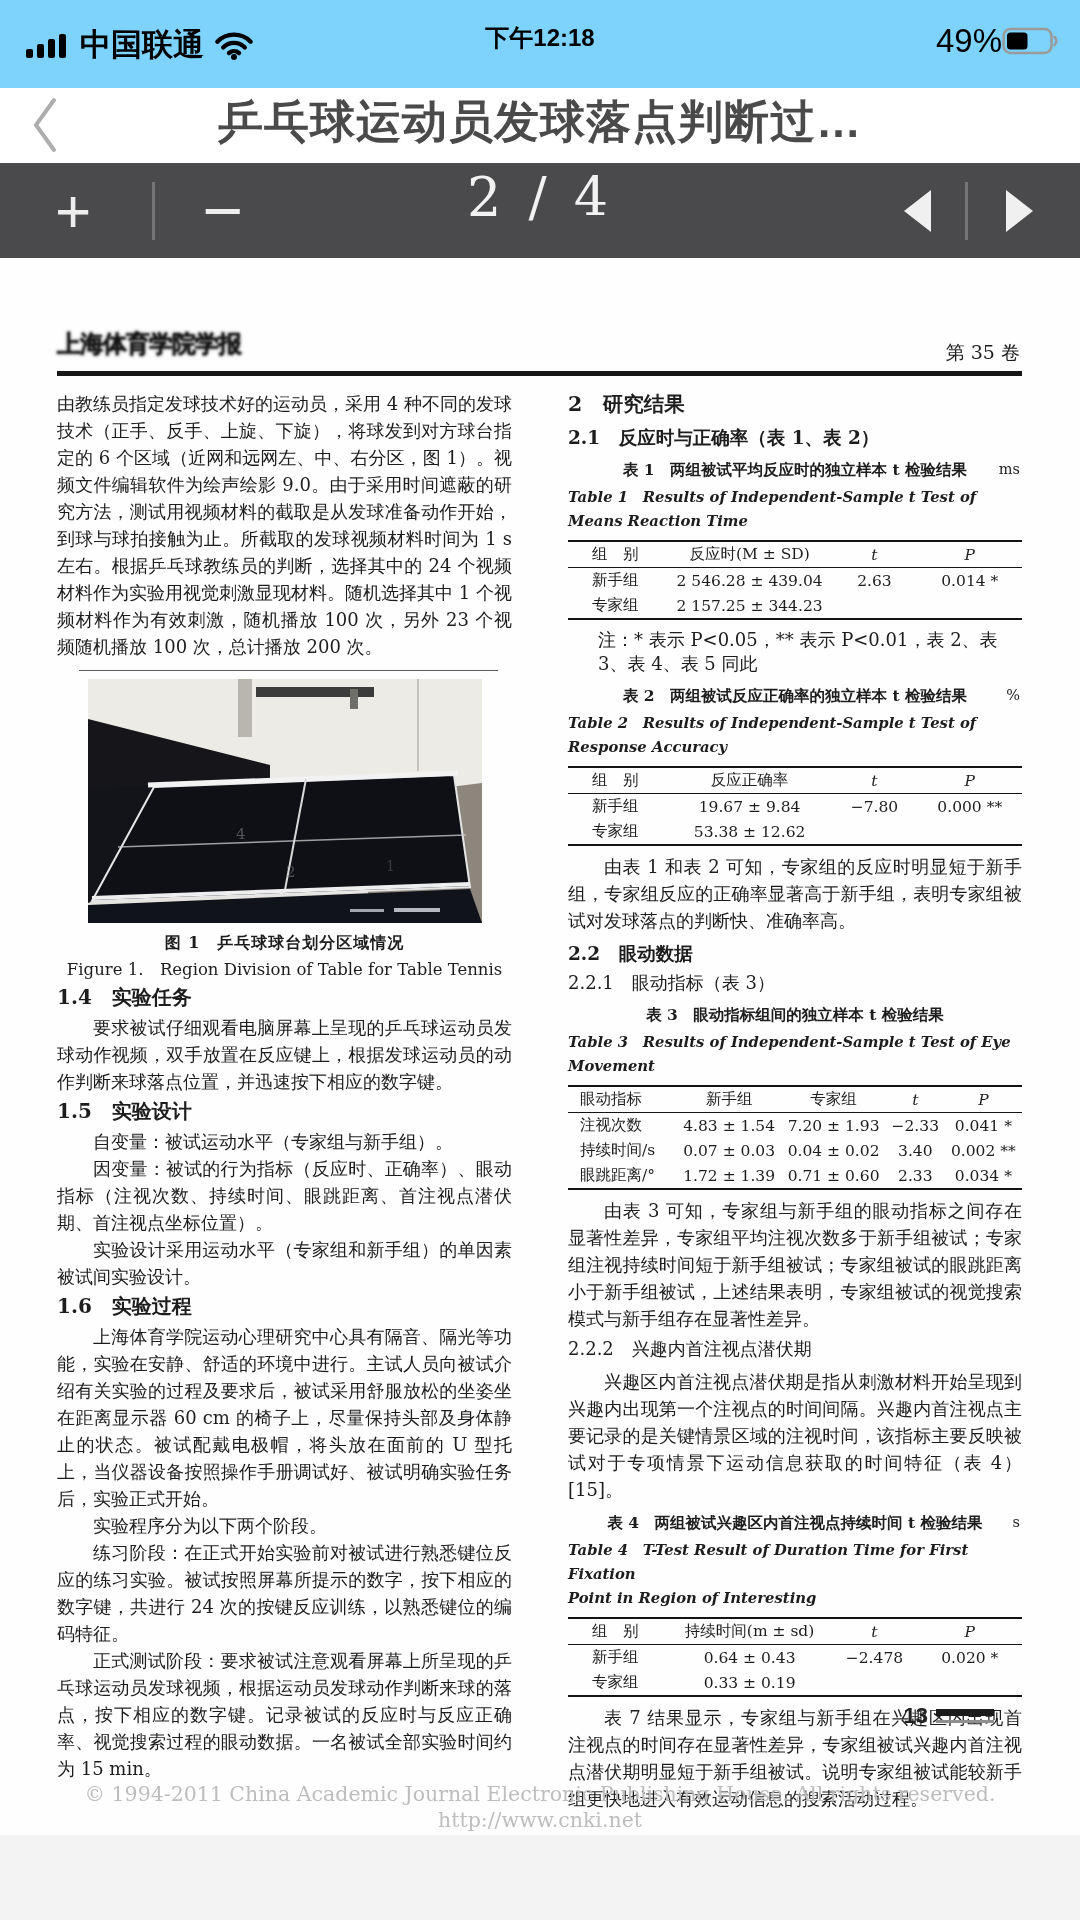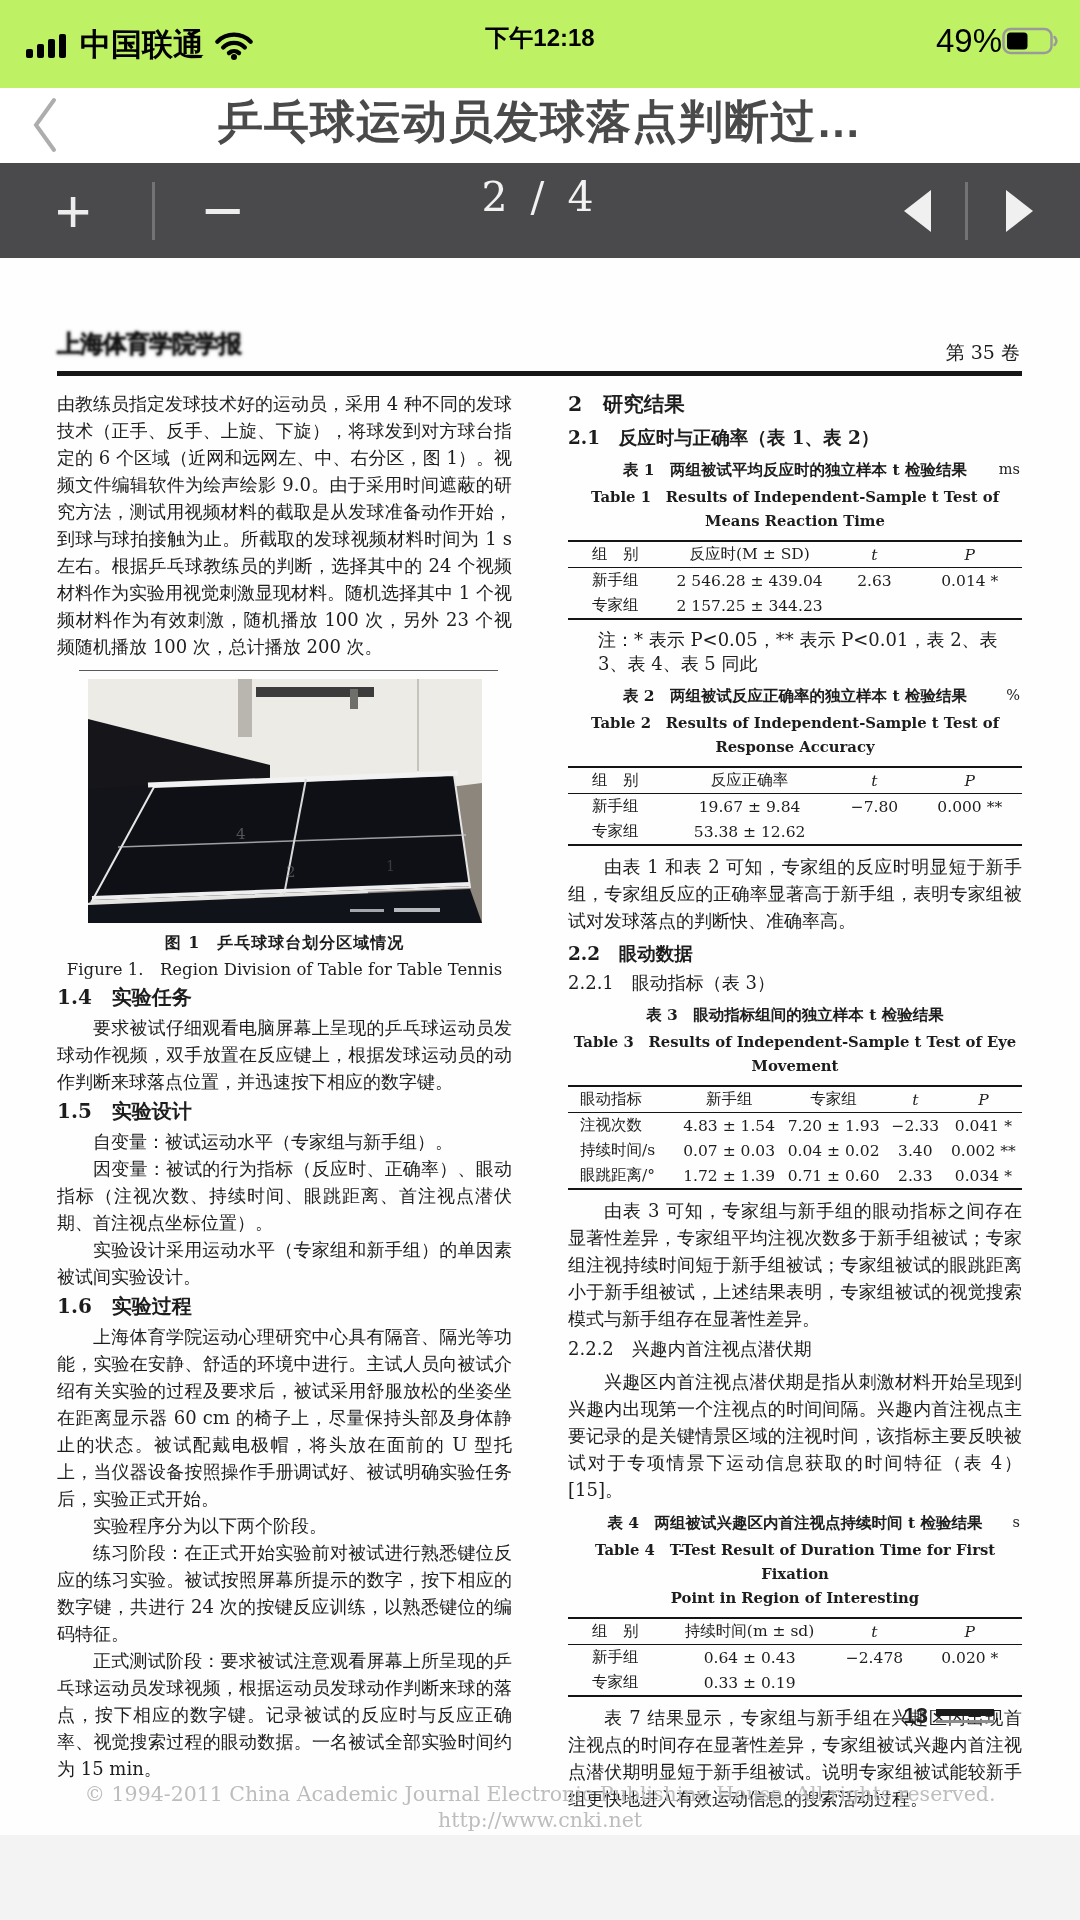--- a/index.html
+++ b/index.html
@@ -1,20 +1,20 @@
 <!DOCTYPE html>
 <html><head>
 <meta charset="utf-8">
 <style>
   html,body{margin:0;padding:0;background:#888;}
   #screen{position:relative;width:1080px;height:1920px;background:#ffffff;overflow:hidden;
           font-family:"Liberation Sans",sans-serif;}
 
   
-  .statusbar{position:absolute;top:0;left:0;right:0;height:88px;background:#bef264;}
+  .statusbar{position:absolute;top:0;left:0;right:0;height:88px;background:#7dd3fc;}
   .sb-left{position:absolute;left:26px;top:24px;display:flex;align-items:center;}
   .sig{display:flex;align-items:flex-end;height:26px;margin-right:10px;}
   .sig i{display:block;width:7px;background:#000;border-radius:2px;margin-right:4px;}
   .sig i:nth-child(1){height:9px}.sig i:nth-child(2){height:14px}
   .sig i:nth-child(3){height:19px}.sig i:nth-child(4){height:24px}
   .carrier{font-size:31px;font-weight:600;color:#000;margin-right:10px;}
   .sb-time{position:absolute;top:22px;left:0;right:0;text-align:center;font-size:24px;font-weight:600;color:#000;}
   .sb-right{position:absolute;right:20px;top:22px;display:flex;align-items:center;}
   .batt-pct{font-size:33px;color:#000;}
 
@@ -25,21 +25,21 @@
              padding-top:4px;letter-spacing:1px;white-space:nowrap;overflow:hidden;}
 
   
   .toolbar{position:absolute;top:163px;left:0;right:0;height:95px;background:#4a4a4c;}
   .tb-btn{position:absolute;top:0;height:95px;display:flex;align-items:center;justify-content:center;cursor:pointer;color:#ededed;}
   .tb-plus{left:28px;width:90px;font-size:62px;font-weight:300;}
   .tb-minus{left:178px;width:90px;font-size:70px;font-weight:300;}
   .tb-sep{position:absolute;top:19px;width:3px;height:58px;background:#737375;}
   .sep1{left:152px}.sep2{right:112px}
   .tb-page{position:absolute;left:0;right:0;top:0;height:68px;display:flex;align-items:center;justify-content:center;
-           color:#f2f2f2;font-family:"DejaVu Serif",serif;font-size:41px;letter-spacing:5px;}
+           color:#f2f2f2;font-family:"DejaVu Serif",serif;font-size:54px;letter-spacing:5px;}
   .tb-prev{right:128px;width:70px;}
   .tb-next{right:26px;width:70px;}
   .tri-l{width:0;height:0;border-top:21px solid transparent;border-bottom:21px solid transparent;border-right:27px solid #f0f0f0;}
   .tri-r{width:0;height:0;border-top:21px solid transparent;border-bottom:21px solid transparent;border-left:27px solid #f0f0f0;}
 
   
   .pdf-page{position:absolute;top:258px;left:0;right:0;height:1577px;background:#fefefe;
             font-family:"DejaVu Serif",serif;color:#1d1d1d;}
   .jlogo{position:absolute;left:57px;top:70px;font-size:24px;font-weight:700;color:#141414;
          filter:blur(1.3px);letter-spacing:-1px;text-shadow:0 0 3px #222;}
@@ -56,21 +56,21 @@
   .photo{display:block;margin:8px auto 0;}
   .cap-cn{text-align:center;font-size:16px;font-weight:700;margin-top:10px;letter-spacing:1px;}
   .cap-en{text-align:center;font-size:16.5px;font-weight:400;margin-top:5px;}
   .h-sec{font-size:20px;font-weight:700;margin:3px 0 3px;}
 
   .h2big{font-size:20.5px;font-weight:700;}
   .h-sub{font-size:18.5px;font-weight:700;margin-top:7px;}
   .h-sub2{font-size:18px;margin-top:5px;}
   .tcap{position:relative;margin-top:10px;font-size:15.5px;font-weight:700;text-align:center;}
   .tcap .unit{position:absolute;right:2px;top:1px;font-weight:400;font-size:14.5px;}
-  .tcap-en{text-align:center;font-size:14.8px;font-weight:700;margin-top:4px;line-height:24px;}
+  .tcap-en{font-size:14.8px;font-weight:700;margin-top:4px;line-height:24px;font-style:italic;}
   .dtable{margin-top:7px;border-top:2.5px solid #141414;border-bottom:2.5px solid #141414;font-size:15.5px;}
   .trow{display:grid;align-items:center;min-height:25px;}
   .trow span{text-align:center;}
   .c4{grid-template-columns:22% 36% 19% 23%;}
   .c5{grid-template-columns:24% 23% 23% 13% 17%;}
   .c4 span:first-child{text-align:left;padding-left:24px;}
   .c5 span:first-child{text-align:left;padding-left:12px;}
   .thead{border-bottom:1.5px solid #141414;}
   .it{font-style:italic;}
   .note{font-size:18px;margin-top:8px;padding-left:30px;}

